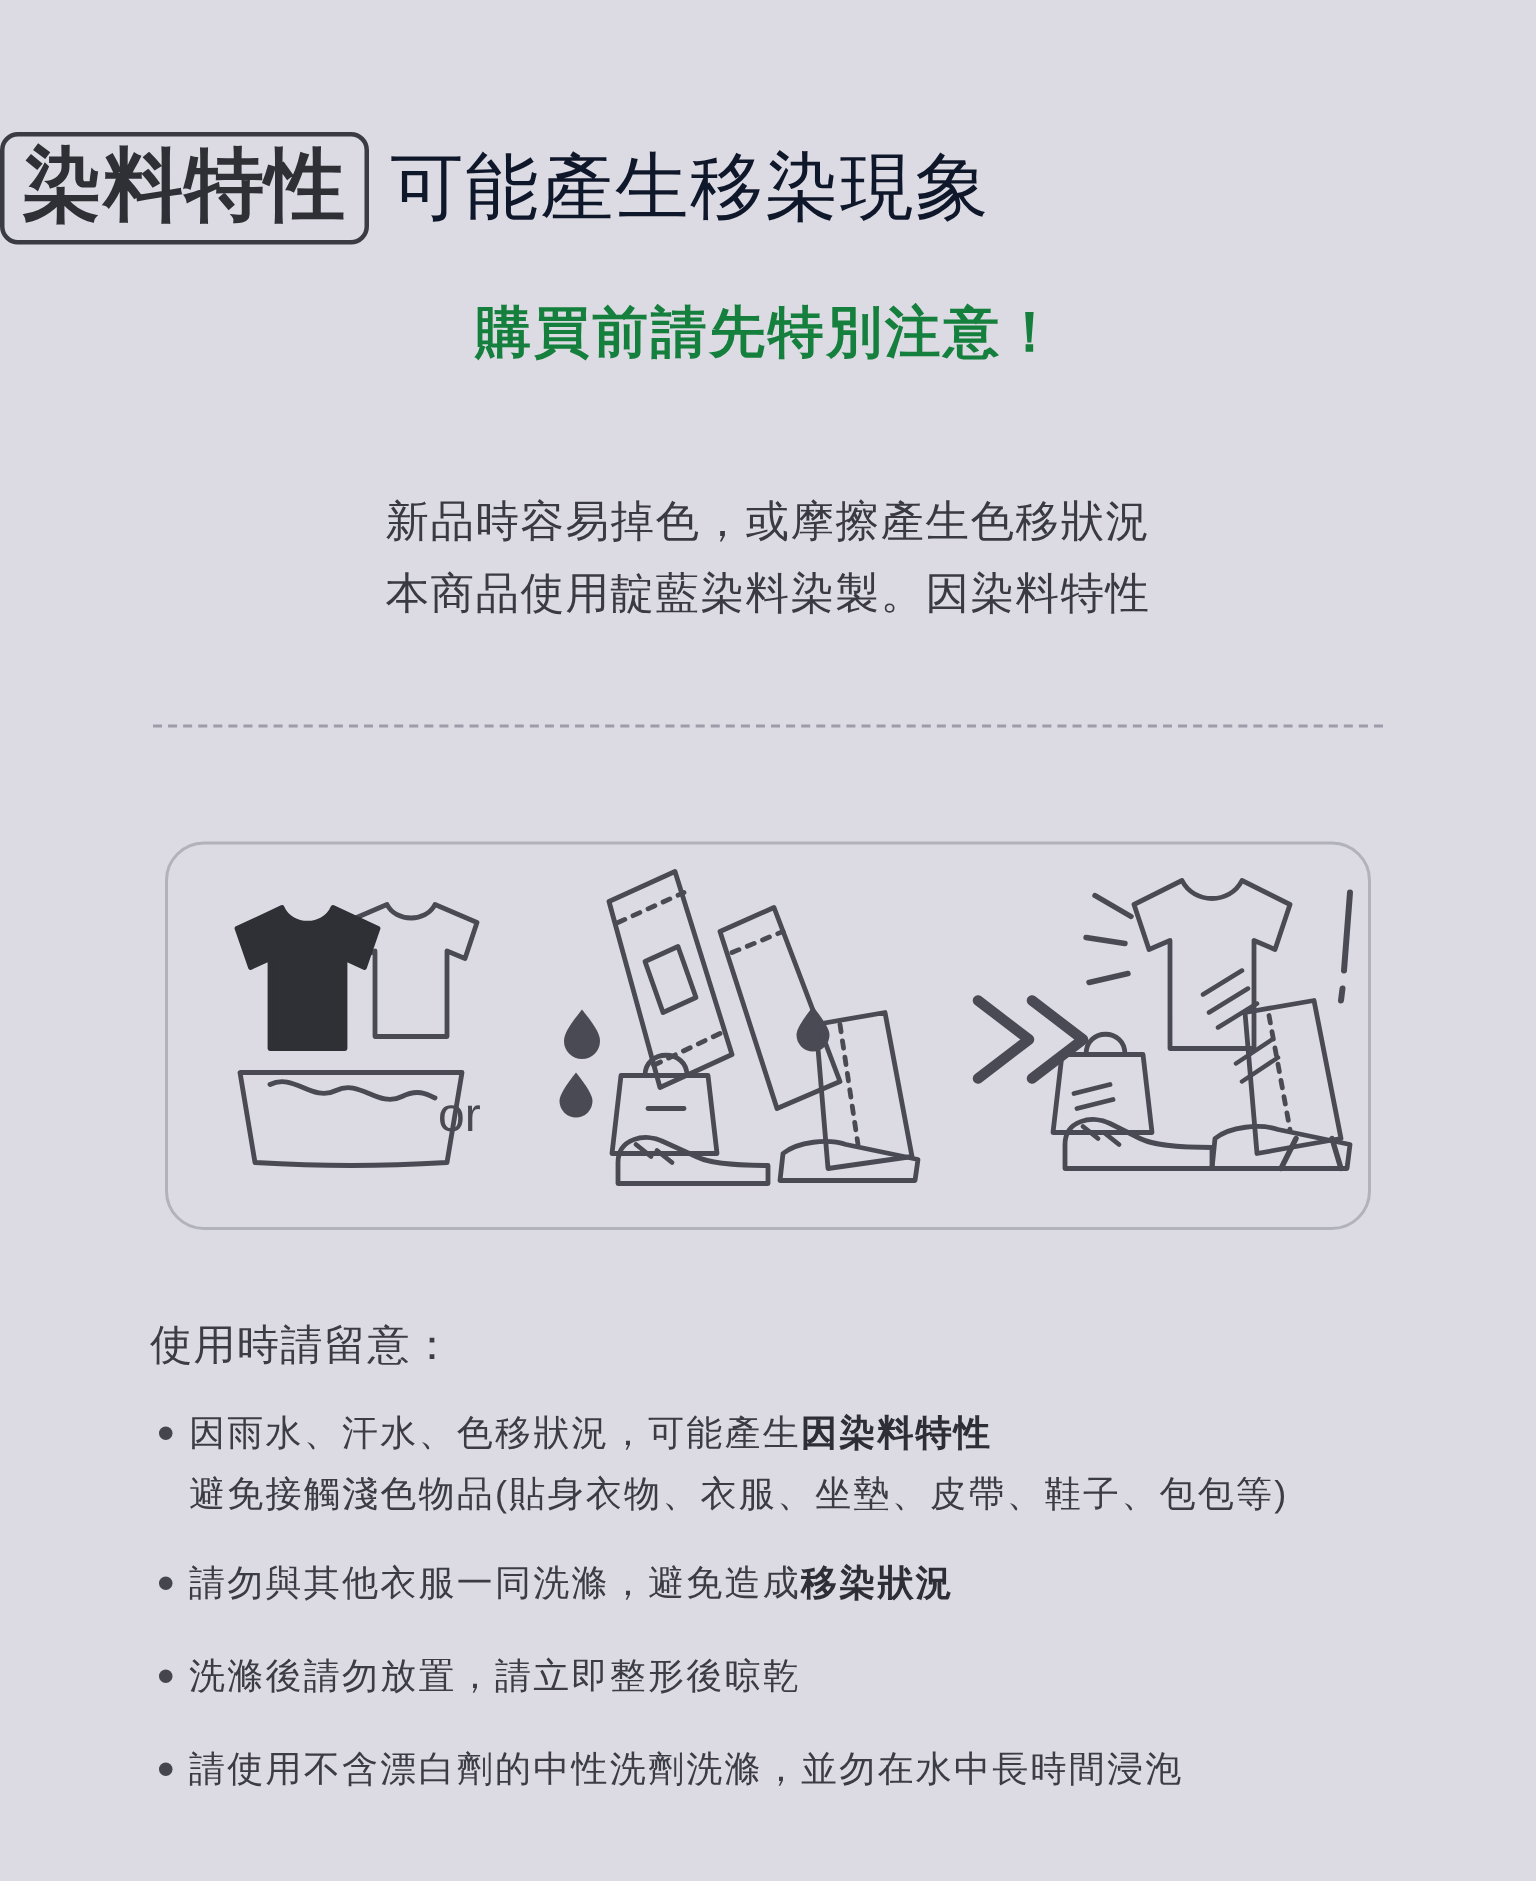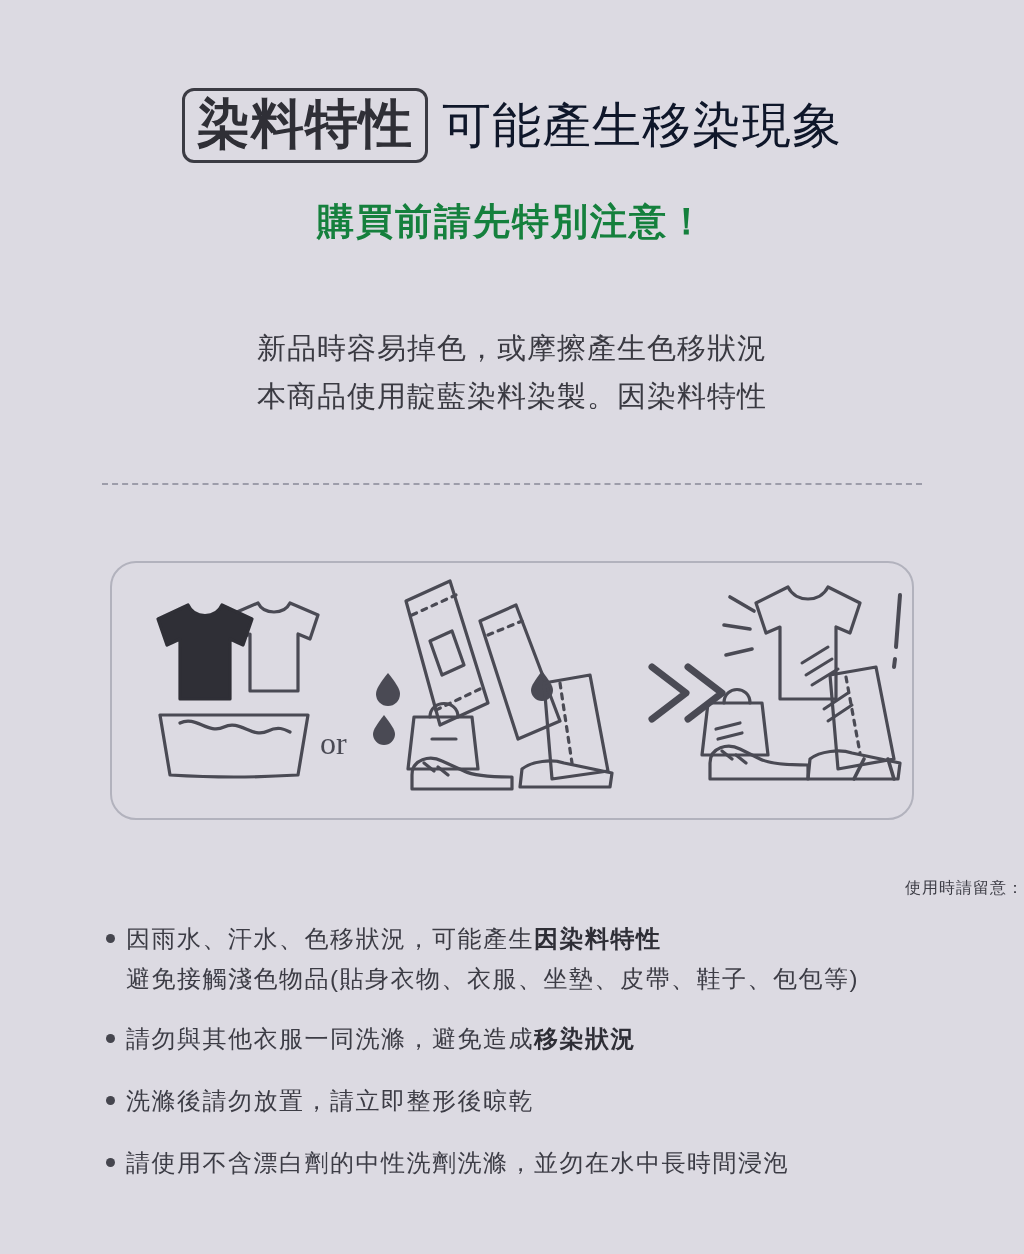--- a/index.html
+++ b/index.html
@@ -18,21 +18,20 @@
     position: relative;
     width: 1024px;
     height: 1254px;
     box-sizing: border-box;
   }
 
   
   .headline {
     display: flex;
     align-items: center;
-    justify-content: center;
     gap: 14px;
     margin-top: 88px;
   }
   .tag-box {
     border: 3px solid #3b3b43;
     border-radius: 12px;
     padding: 6px 12px 10px 12px;
     line-height: 1;
   }
   .tag-box .tag-text {
@@ -84,37 +83,35 @@
     border: 2px solid #b2b2bd;
     border-radius: 26px;
     position: relative;
     background: transparent;
   }
   .panel svg {
     display: block;
   }
   .or-label {
     position: absolute;
-    left: 208px;
+    left: 180px;
     top: 162px;
     font-size: 32px;
     color: #4a4a54;
-    font-family: Liberation Serif, serif;
   }
 
   
   .notes {
     margin: 58px 0 0 100px;
   }
   .notes-title {
-    font-size: 16px;
+    font-size: 28px;
     color: #3c3c45;
     letter-spacing: 1px;
     margin-bottom: 22px;
-    text-align: right;
   }
   .note-item {
     display: flex;
     align-items: flex-start;
     margin-bottom: 26px;
   }
   .bullet {
     width: 9px;
     height: 9px;
     border-radius: 50%;

